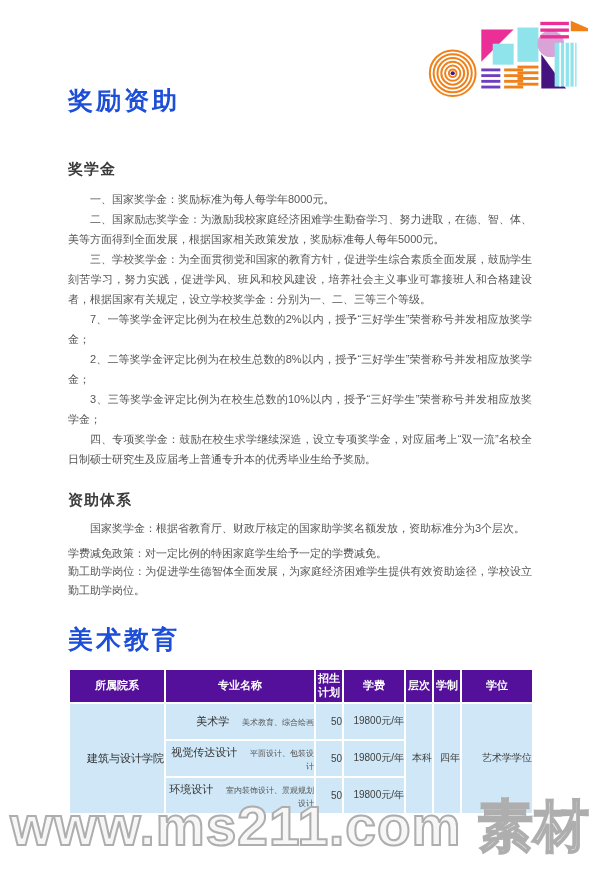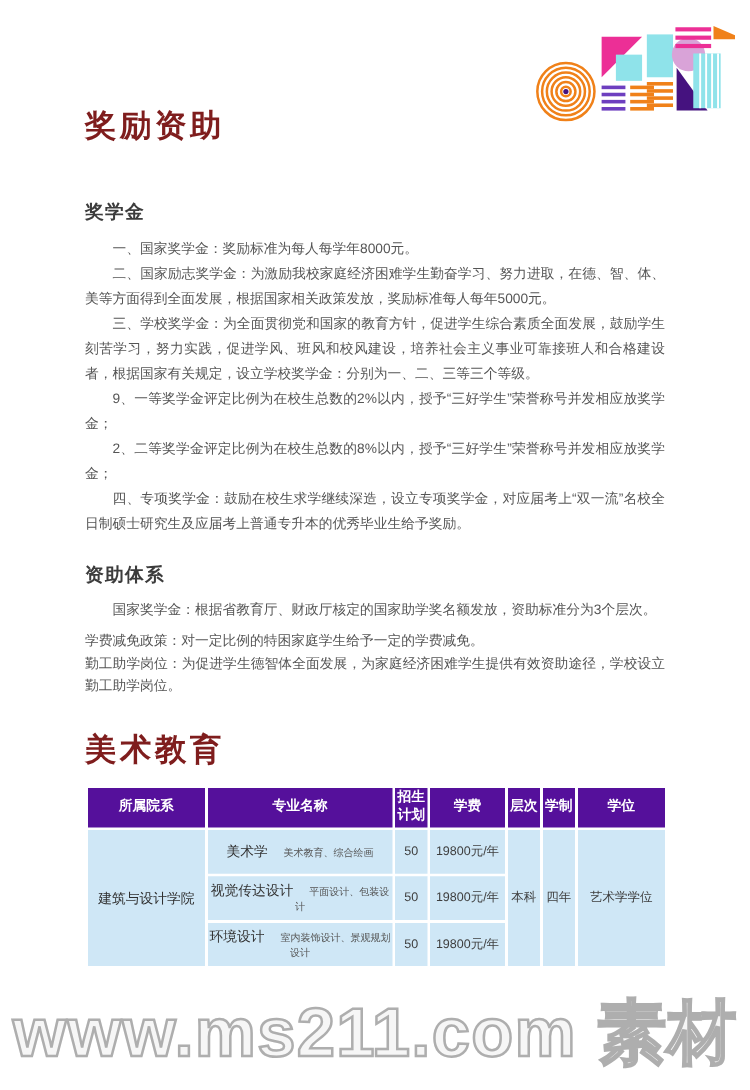--- a/index.html
+++ b/index.html
@@ -8,21 +8,21 @@
   .page {
     position:relative; width:600px; height:872px; background:#ffffff;
     overflow:hidden; margin:0 auto;
   }
   .content { position:absolute; left:68px; top:0; width:464px; }
 
   
   .logo { position:absolute; top:18px; right:12px; width:162px; height:80px; }
 
   
-  .h1 { font-size:25px; font-weight:bold; color:#7f1d1d; letter-spacing:3px; }
+  .h1 { font-size:25px; font-weight:bold; color:#1d4ed8; letter-spacing:3px; }
   .h1.first { margin-top:84px; }
   .h2 { font-size:15px; font-weight:bold; color:#3c3c3c; letter-spacing:1px; }
   .para { font-size:11px; color:#555; line-height:1.82; text-indent:2em; text-align:justify; }
   .sch-head { margin-top:43px; }
   .sch-paras { margin-top:10px; }
   .aid-head-title { margin-top:22px; }
   .aid-intro { margin-top:8px; }
 
   
   .aid-table { margin-top:10px; font-size:11px; color:#555; }
@@ -49,21 +49,21 @@
     font-size:10px; color:#3e3e3e;
   }
   table.enroll th, table.enroll td {
     border:2px solid #ffffff; text-align:center; vertical-align:middle; padding:0;
     overflow:hidden;
   }
   table.enroll thead th {
     background:#55109b; color:#ffffff; font-size:11px; font-weight:bold;
     height:34px; white-space:pre-line; line-height:1.2;
   }
-  table.enroll tbody td { height:37px; }
+  table.enroll tbody td { height:37px;text-align:right; }
   .col-college { width:96px; }
   .col-major   { width:150px; }
   .col-plan    { width:28px; }
   .col-fee     { width:62px; }
   .col-level   { width:28px; }
   .col-years   { width:28px; }
   .col-degree  { width:72px; }
   .bg-blue   { background:#cfe7f6; }
   td.major-cell { text-align:left; padding-left:8px; }
   .major-name { font-size:11px; color:#333; }
@@ -139,22 +139,23 @@
 
   <div class="content">
 
     <div class="h1 first">奖励资助</div>
 
     <div class="h2 sch-head">奖学金</div>
     <div class="sch-paras">
       <p class="para">一、国家奖学金：奖励标准为每人每学年8000元。</p>
       <p class="para">二、国家励志奖学金：为激励我校家庭经济困难学生勤奋学习、努力进取，在德、智、体、美等方面得到全面发展，根据国家相关政策发放，奖励标准每人每年5000元。</p>
       <p class="para">三、学校奖学金：为全面贯彻党和国家的教育方针，促进学生综合素质全面发展，鼓励学生刻苦学习，努力实践，促进学风、班风和校风建设，培养社会主义事业可靠接班人和合格建设者，根据国家有关规定，设立学校奖学金：分别为一、二、三等三个等级。</p>
-      <p class="para">9、一等奖学金评定比例为在校生总数的2%以内，授予“三好学生”荣誉称号并发相应放奖学金；</p>
+      <p class="para">7、一等奖学金评定比例为在校生总数的2%以内，授予“三好学生”荣誉称号并发相应放奖学金；</p>
       <p class="para">2、二等奖学金评定比例为在校生总数的8%以内，授予“三好学生”荣誉称号并发相应放奖学金；</p>
+      <p class="para">3、三等奖学金评定比例为在校生总数的10%以内，授予“三好学生”荣誉称号并发相应放奖学金；</p>
       <p class="para">四、专项奖学金：鼓励在校生求学继续深造，设立专项奖学金，对应届考上“双一流”名校全日制硕士研究生及应届考上普通专升本的优秀毕业生给予奖励。</p>
     </div>
 
     <div class="h2 aid-head-title">资助体系</div>
     <p class="para aid-intro">国家奖学金：根据省教育厅、财政厅核定的国家助学奖名额发放，资助标准分为3个层次。</p>
 
 
     <div class="aid-notes">
       <p class="para">学费减免政策：对一定比例的特困家庭学生给予一定的学费减免。</p>
       <p class="para">勤工助学岗位：为促进学生德智体全面发展，为家庭经济困难学生提供有效资助途径，学校设立勤工助学岗位。</p>

